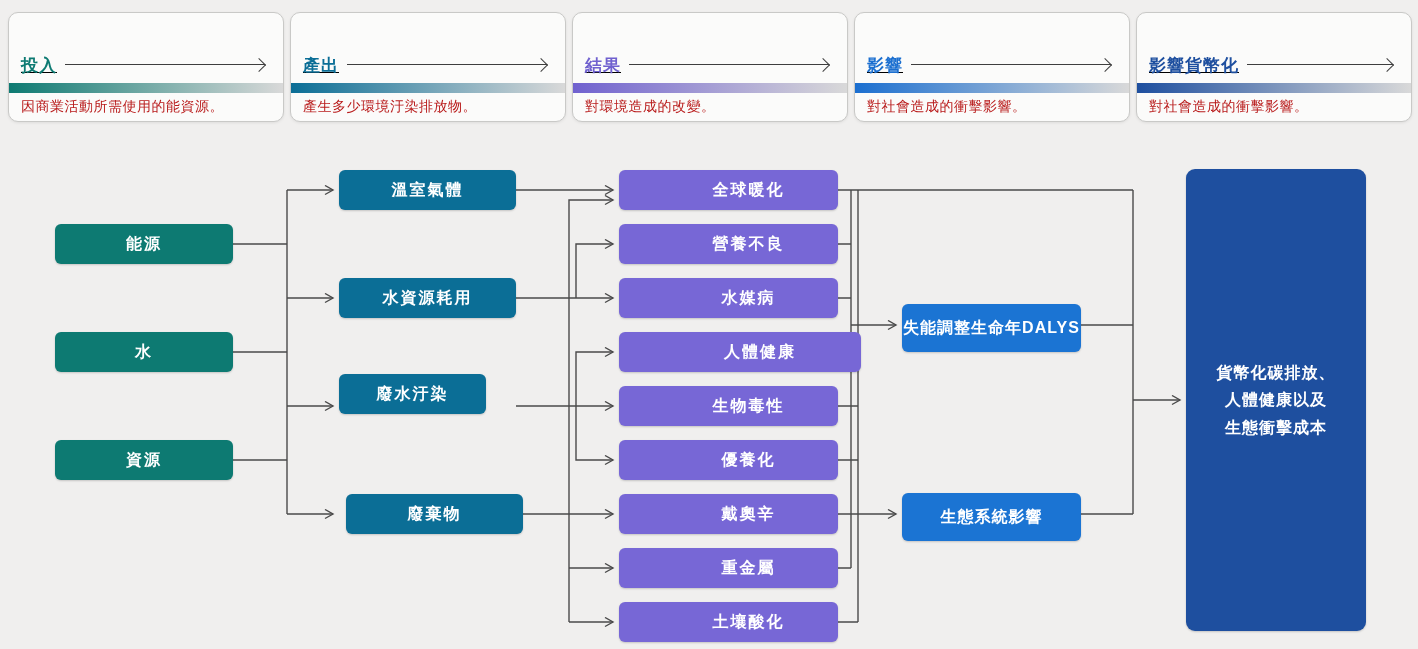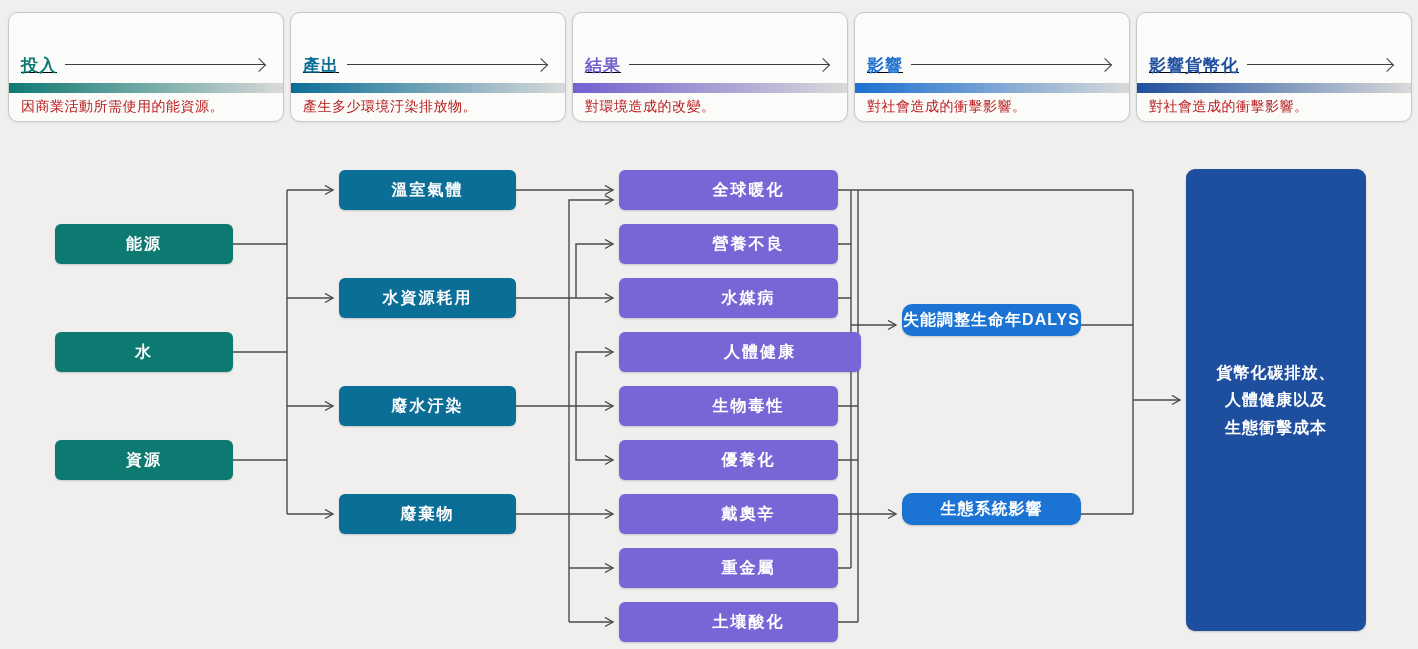--- a/index.html
+++ b/index.html
@@ -66,21 +66,21 @@
     width:178px;height:40px;
     display:flex;align-items:center;justify-content:center;
     color:#fff;font-size:16px;font-weight:bold;letter-spacing:2px;
     border-radius:6px;
     box-shadow:0 1px 2px rgba(0,0,0,.18);
     text-align:center;
   }
   .teal{background:#0d7a72;}
   .bteal{background:#0b6e96;}
   .purple{background:#7767d6;padding-left:40px;}
-  .blue{background:#1b74d3;height:32px;letter-spacing:1px;border-radius:10px;}
+  .blue{background:#1b74d3;height:48px;letter-spacing:1px;}
   .navy{
     background:#1e4f9f;
     width:180px;height:462px;
     flex-direction:column;
     border-radius:9px;
     line-height:1.7;letter-spacing:1px;
   }
   .connectors{position:absolute;left:0;top:0;}
 </style>
 </head>
@@ -192,22 +192,22 @@
       <path d="M1133 400 H1180" marker-end="url(#ah)"></path>
     </g>
   </svg>
 
   <div class="node teal" style="left:55px;top:224px">能源</div>
   <div class="node teal" style="left:55px;top:332px">水</div>
   <div class="node teal" style="left:55px;top:440px">資源</div>
 
   <div class="node bteal" style="left:339px;top:170px;width:177px">溫室氣體</div>
   <div class="node bteal" style="left:339px;top:278px;width:177px">水資源耗用</div>
-  <div class="node bteal" style="left:339px;top:386px;width:177px">廢水汙染</div>
-  <div class="node bteal" style="left:339px;top:494px;width:177px">廢棄物</div>
+  <div class="node bteal" style="left:339px;top:374px;width:147px">廢水汙染</div>
+  <div class="node bteal" style="left:346px;top:494px;width:177px">廢棄物</div>
 
   <div class="node purple" style="left:619px;top:170px;width:179px">全球暖化</div>
   <div class="node purple" style="left:619px;top:224px;width:179px">營養不良</div>
   <div class="node purple" style="left:619px;top:278px;width:179px">水媒病</div>
   <div class="node purple" style="left:619px;top:332px;width:202px">人體健康</div>
   <div class="node purple" style="left:619px;top:386px;width:179px">生物毒性</div>
   <div class="node purple" style="left:619px;top:440px;width:179px">優養化</div>
   <div class="node purple" style="left:619px;top:494px;width:179px">戴奧辛</div>
   <div class="node purple" style="left:619px;top:548px;width:179px">重金屬</div>
   <div class="node purple" style="left:619px;top:602px;width:179px">土壤酸化</div>

